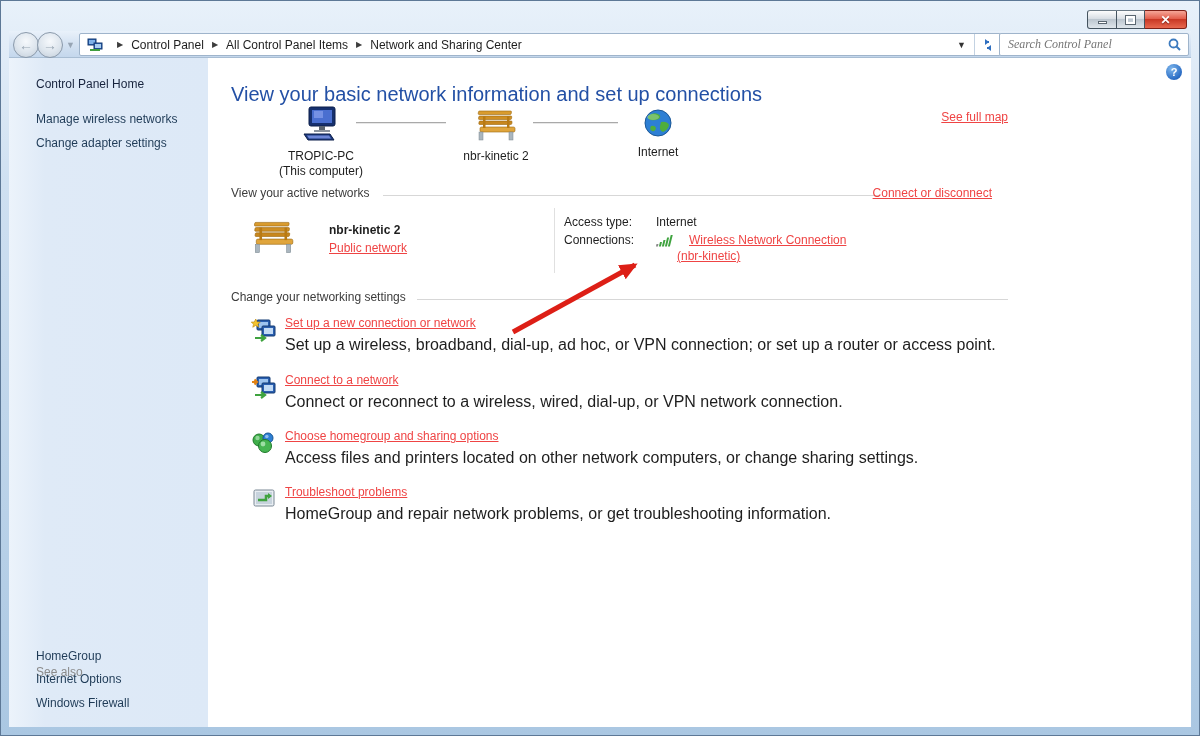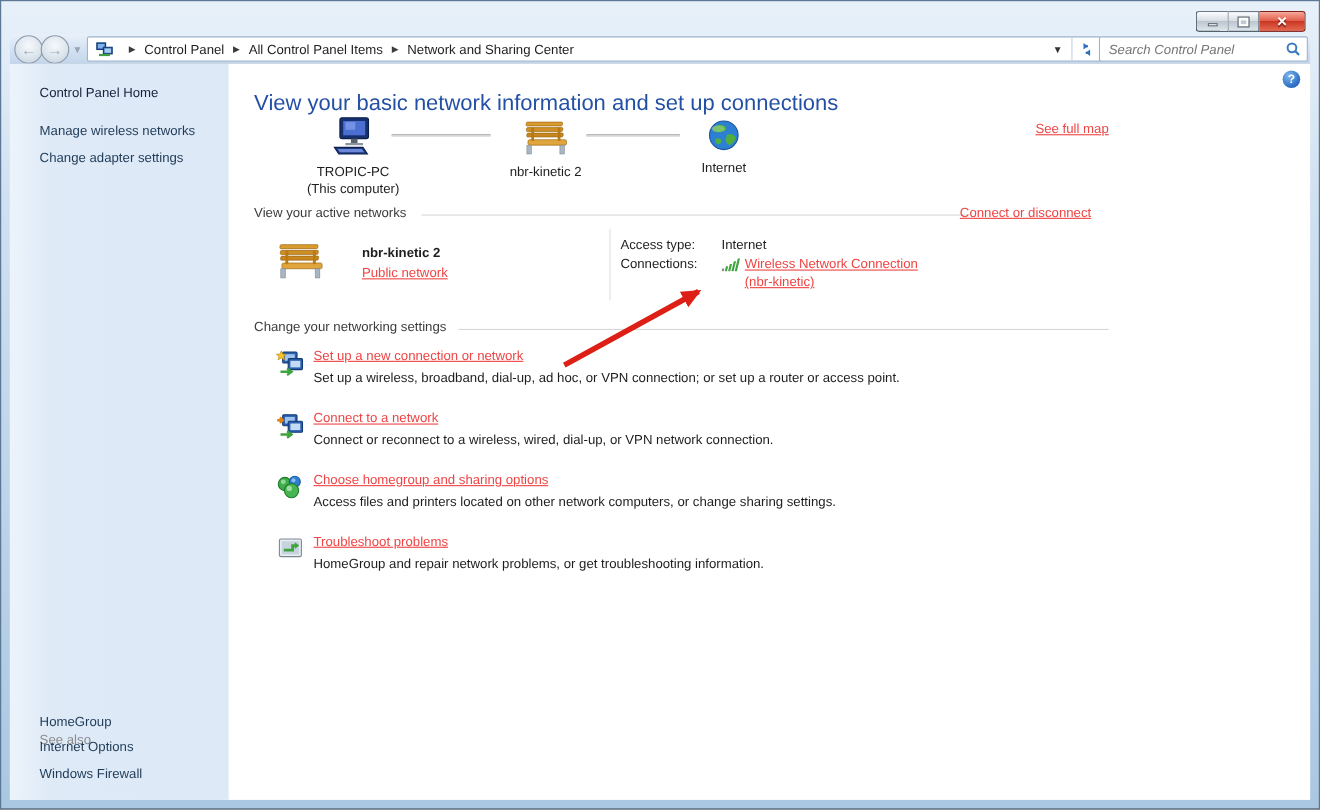--- a/index.html
+++ b/index.html
@@ -54,21 +54,21 @@
   .refresh-btn {
     width:26px; height:21px; border-left:1px solid #c3d2e2; display:flex;
     align-items:center; justify-content:center;
   }
   .searchbox {
     position:absolute; right:2px; top:2px; width:190px; height:23px;
     background:#fff; border:1px solid #9fb4cb; border-radius:2px;
     display:flex; align-items:center;
   }
   .searchbox input {
-    flex:1; border:none; outline:none; font-family:Liberation Sans, sans-serif;
+    flex:1; border:none; outline:none; font-family:Liberation Serif, serif;
     font-style:italic; font-size:12px; color:#7c8893; padding:0 4px 0 8px; background:transparent;
   }
   .search-glyph { padding-right:7px; display:flex; }
   
   .appbody { position:absolute; left:8px; right:8px; top:57px; bottom:8px; background:#fff; }
   .sidebar {
     position:absolute; left:0; top:0; bottom:0; width:199px;
     background:linear-gradient(90deg,#ecf3fb 0%,#dfeaf7 18%,#dde9f7 100%);
   }
   .side-link { position:absolute; left:27px; font-size:12px; color:#1f3b57; cursor:pointer; width:160px; line-height:15px; }
@@ -90,26 +90,26 @@
   
   .sect-row { position:absolute; left:23px; right:183px; height:16px; font-size:12px; color:#3c3c3c; }
   .sect-row .rule { position:absolute; top:9px; height:1px; background:#d7d7d7; right:0; }
   .sect-row .rlink { position:absolute; right:16px; top:0; font-size:12px; }
   
   .an-name { position:absolute; left:98px; top:15px; font-size:12px; font-weight:bold; color:#1e1e1e; }
   .an-type { position:absolute; left:98px; top:33px; font-size:12px; }
   .an-divider { position:absolute; left:323px; top:0; width:1px; height:65px; background:#e0e0e0; }
   .an-right { position:absolute; left:333px; top:7px; font-size:12px; color:#1e1e1e; }
   .an-grid { display:grid; grid-template-columns:92px auto; row-gap:4px; }
-  .conn-line { display:flex; align-items:center; gap:4px;text-align:right; }
+  .conn-line { display:flex; align-items:center; gap:16px;text-align:right; }
   
   .task { position:absolute; left:23px; width:620px; }
   .task .t-icon { position:absolute; left:20px; top:2px; }
   .task .t-title { position:absolute; left:54px; top:0; font-size:12px; }
-  .task .t-desc { position:absolute; left:54px; top:20px; font-size:12px; color:#1e1e1e; white-space:nowrap;text-align:right; }
+  .task .t-desc { position:absolute; left:54px; top:20px; font-size:16px; color:#1e1e1e; white-space:nowrap;text-align:right; }
   .red-arrow { position:absolute; pointer-events:none; }
 </style>
 </head>
 <body>
 
 <div class="win">
 
   <div class="caption-buttons">
     <div class="cap-btn min">
         <span class="glyph-min"></span>

